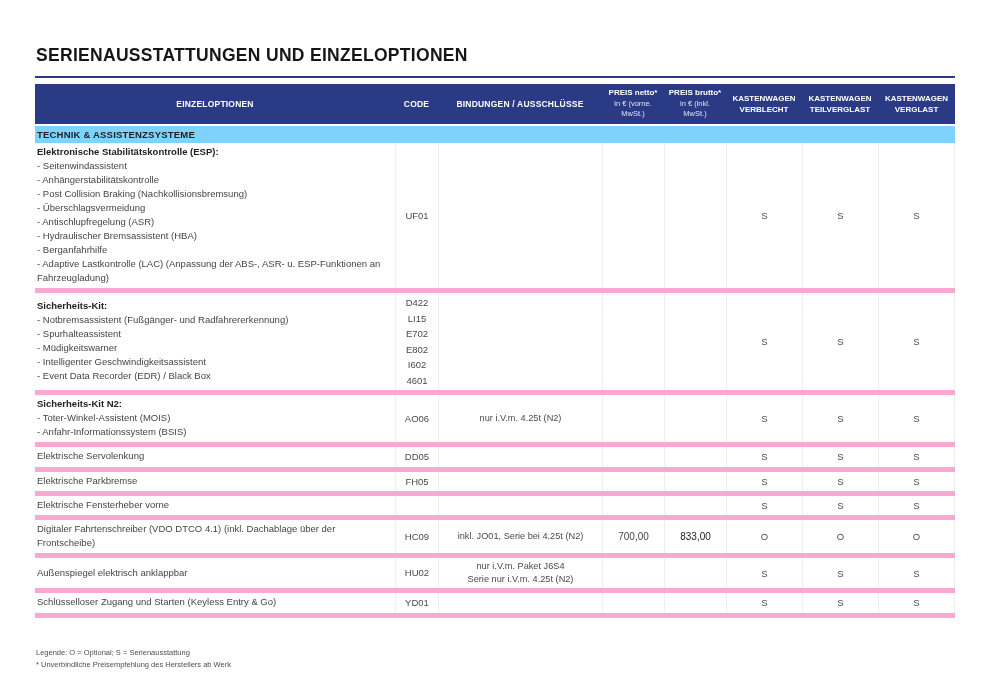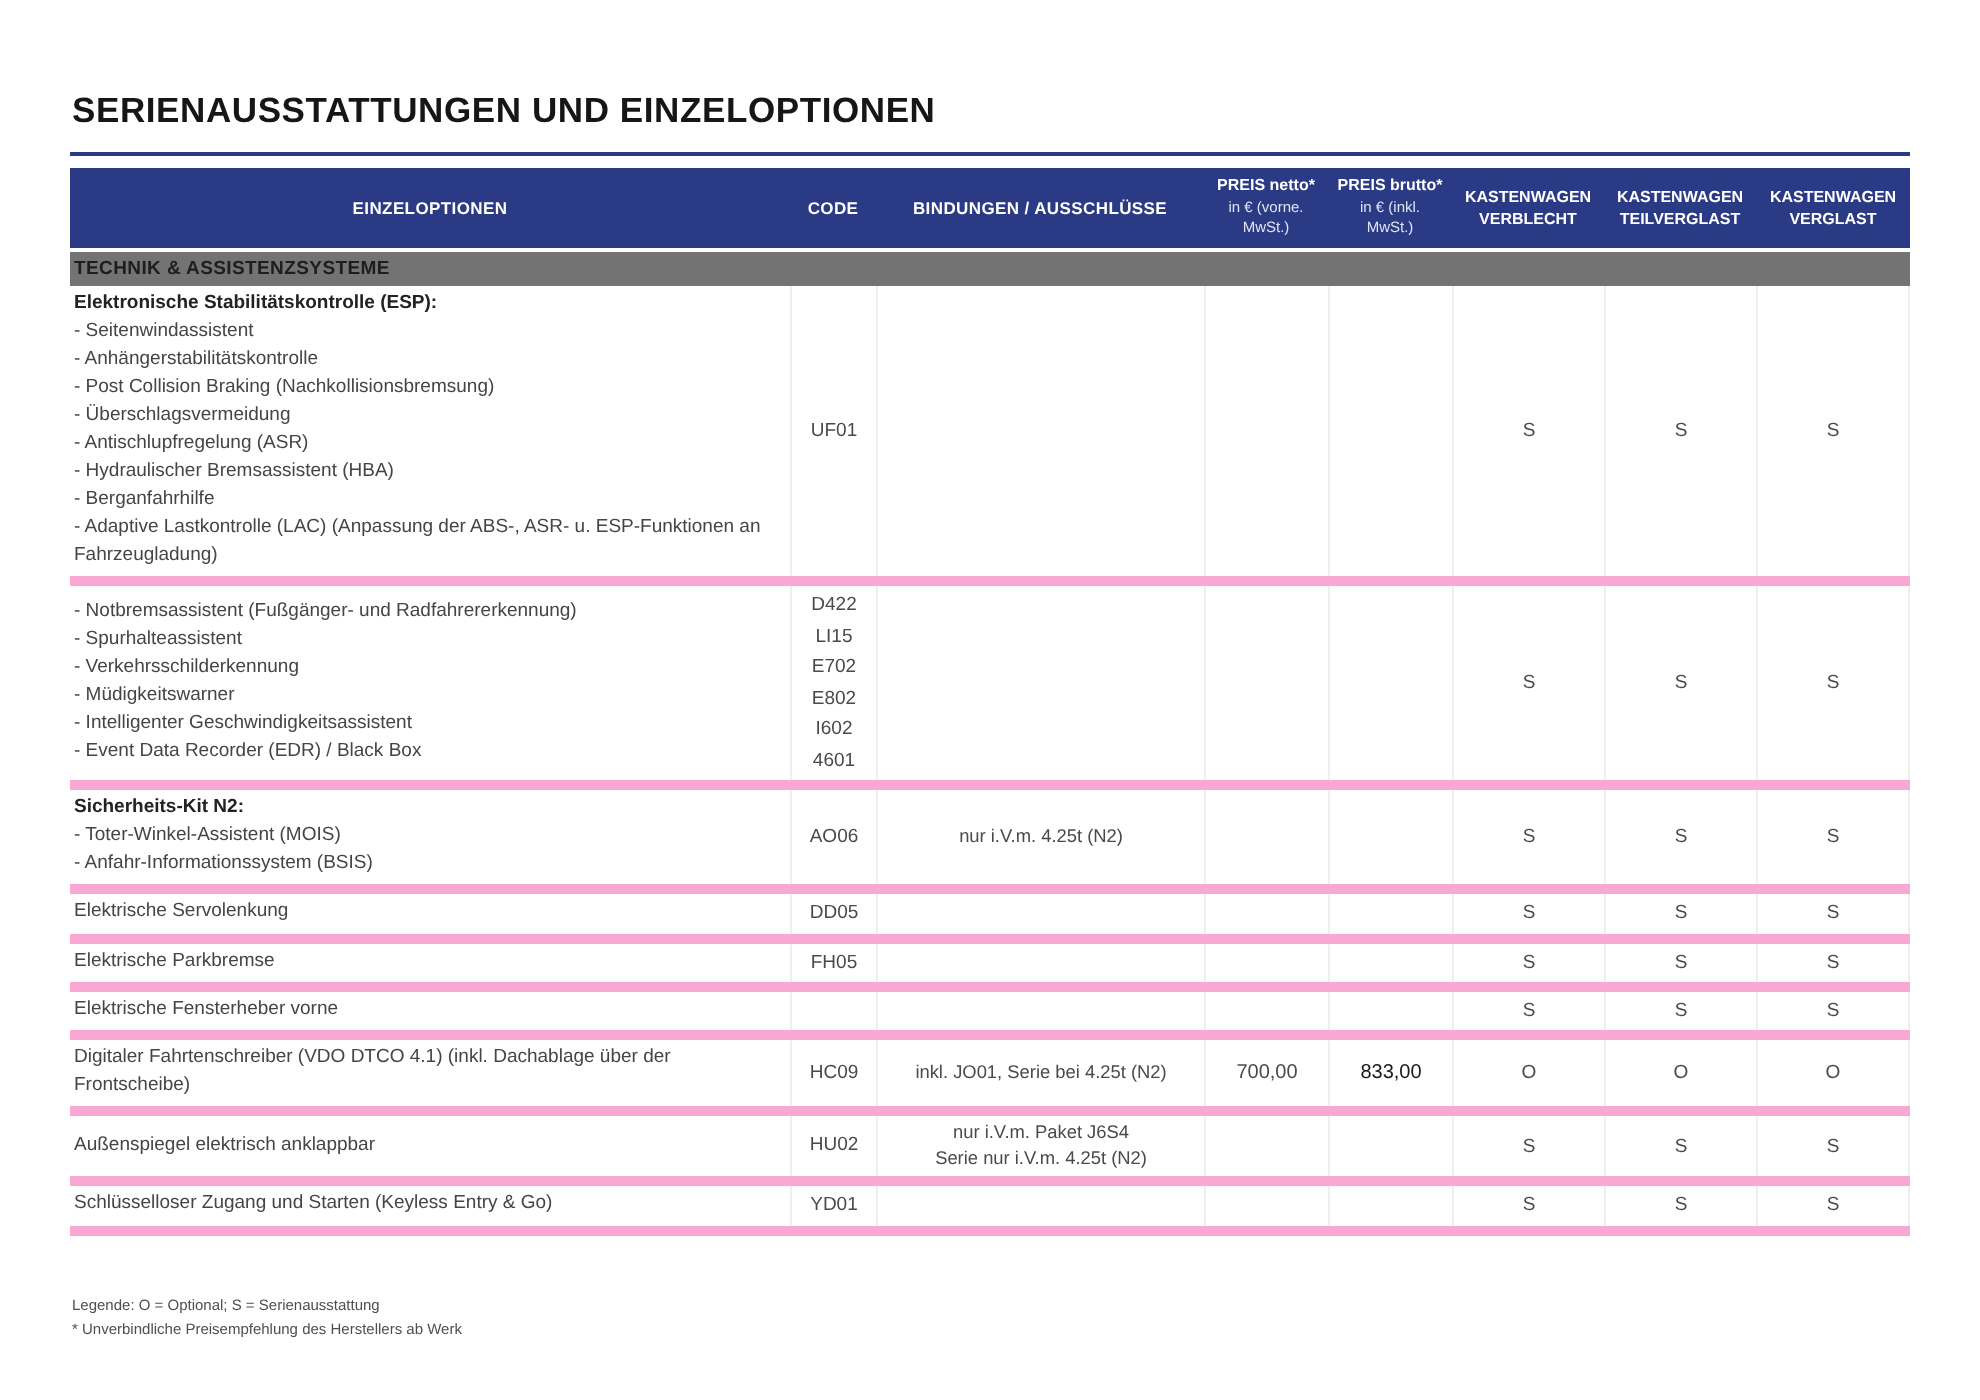--- a/index.html
+++ b/index.html
@@ -17,21 +17,21 @@
   
   .thead { position:absolute; top:84px; left:35px; width:920px; height:40px; background:#2b3a85; color:#fff; }
   .hcell { display:flex; flex-direction:column; align-items:center; justify-content:center;
            text-align:center; line-height:10.5px; }
   .h-main { font-size:8.5px; font-weight:bold; letter-spacing:0.2px; }
   .hp-main { font-size:8px; font-weight:bold; }
   .hp-sub { font-size:7.5px; font-weight:normal; color:#dfe3f2; }
   .h-van div { font-size:8px; font-weight:bold; line-height:11px; }
 
   
-  .section-bar { position:absolute; top:126px; left:35px; width:920px; height:17px; background:#737373;
+  .section-bar { position:absolute; top:126px; left:35px; width:920px; height:17px; background:#7dd3fc;
                  display:flex; align-items:center; padding-left:2px; font-size:9.5px; font-weight:bold;
                  color:#1e1e1e; letter-spacing:0.2px; }
 
   
   .tbody { position:absolute; top:143px; left:35px; width:920px; }
   .trow  { border-bottom:5px solid #f9a8d4; }
   .cell  { display:flex; flex-direction:column; justify-content:center; min-height:19px; }
   .c-code,.c-bind,.c-net,.c-gross,.c-mark { border-left:1px solid #efefef; align-items:center; text-align:center; }
   .c-mark:last-child { border-right:1px solid #efefef; }
 
@@ -111,23 +111,23 @@
         </div>
         <div class="cell c-bind"></div>
         <div class="cell c-net"></div>
         <div class="cell c-gross"></div>
         <div class="cell c-mark">S</div>
         <div class="cell c-mark">S</div>
         <div class="cell c-mark">S</div>
       </div>
       <div class="trow grid8">
         <div class="cell c-opt">
+          <div class="opt-title b">Sicherheits-Kit:</div>
           <div class="opt-item">- Notbremsassistent (Fußgänger- und Radfahrererkennung)</div>
           <div class="opt-item">- Spurhalteassistent</div>
-          <div class="opt-item">- Verkehrsschilderkennung</div>
           <div class="opt-item">- Müdigkeitswarner</div>
           <div class="opt-item">- Intelligenter Geschwindigkeitsassistent</div>
           <div class="opt-item">- Event Data Recorder (EDR) / Black Box</div>
         </div>
         <div class="cell c-code">
           <div class="code-line">D422</div>
           <div class="code-line">LI15</div>
           <div class="code-line">E702</div>
           <div class="code-line">E802</div>
           <div class="code-line">I602</div>

